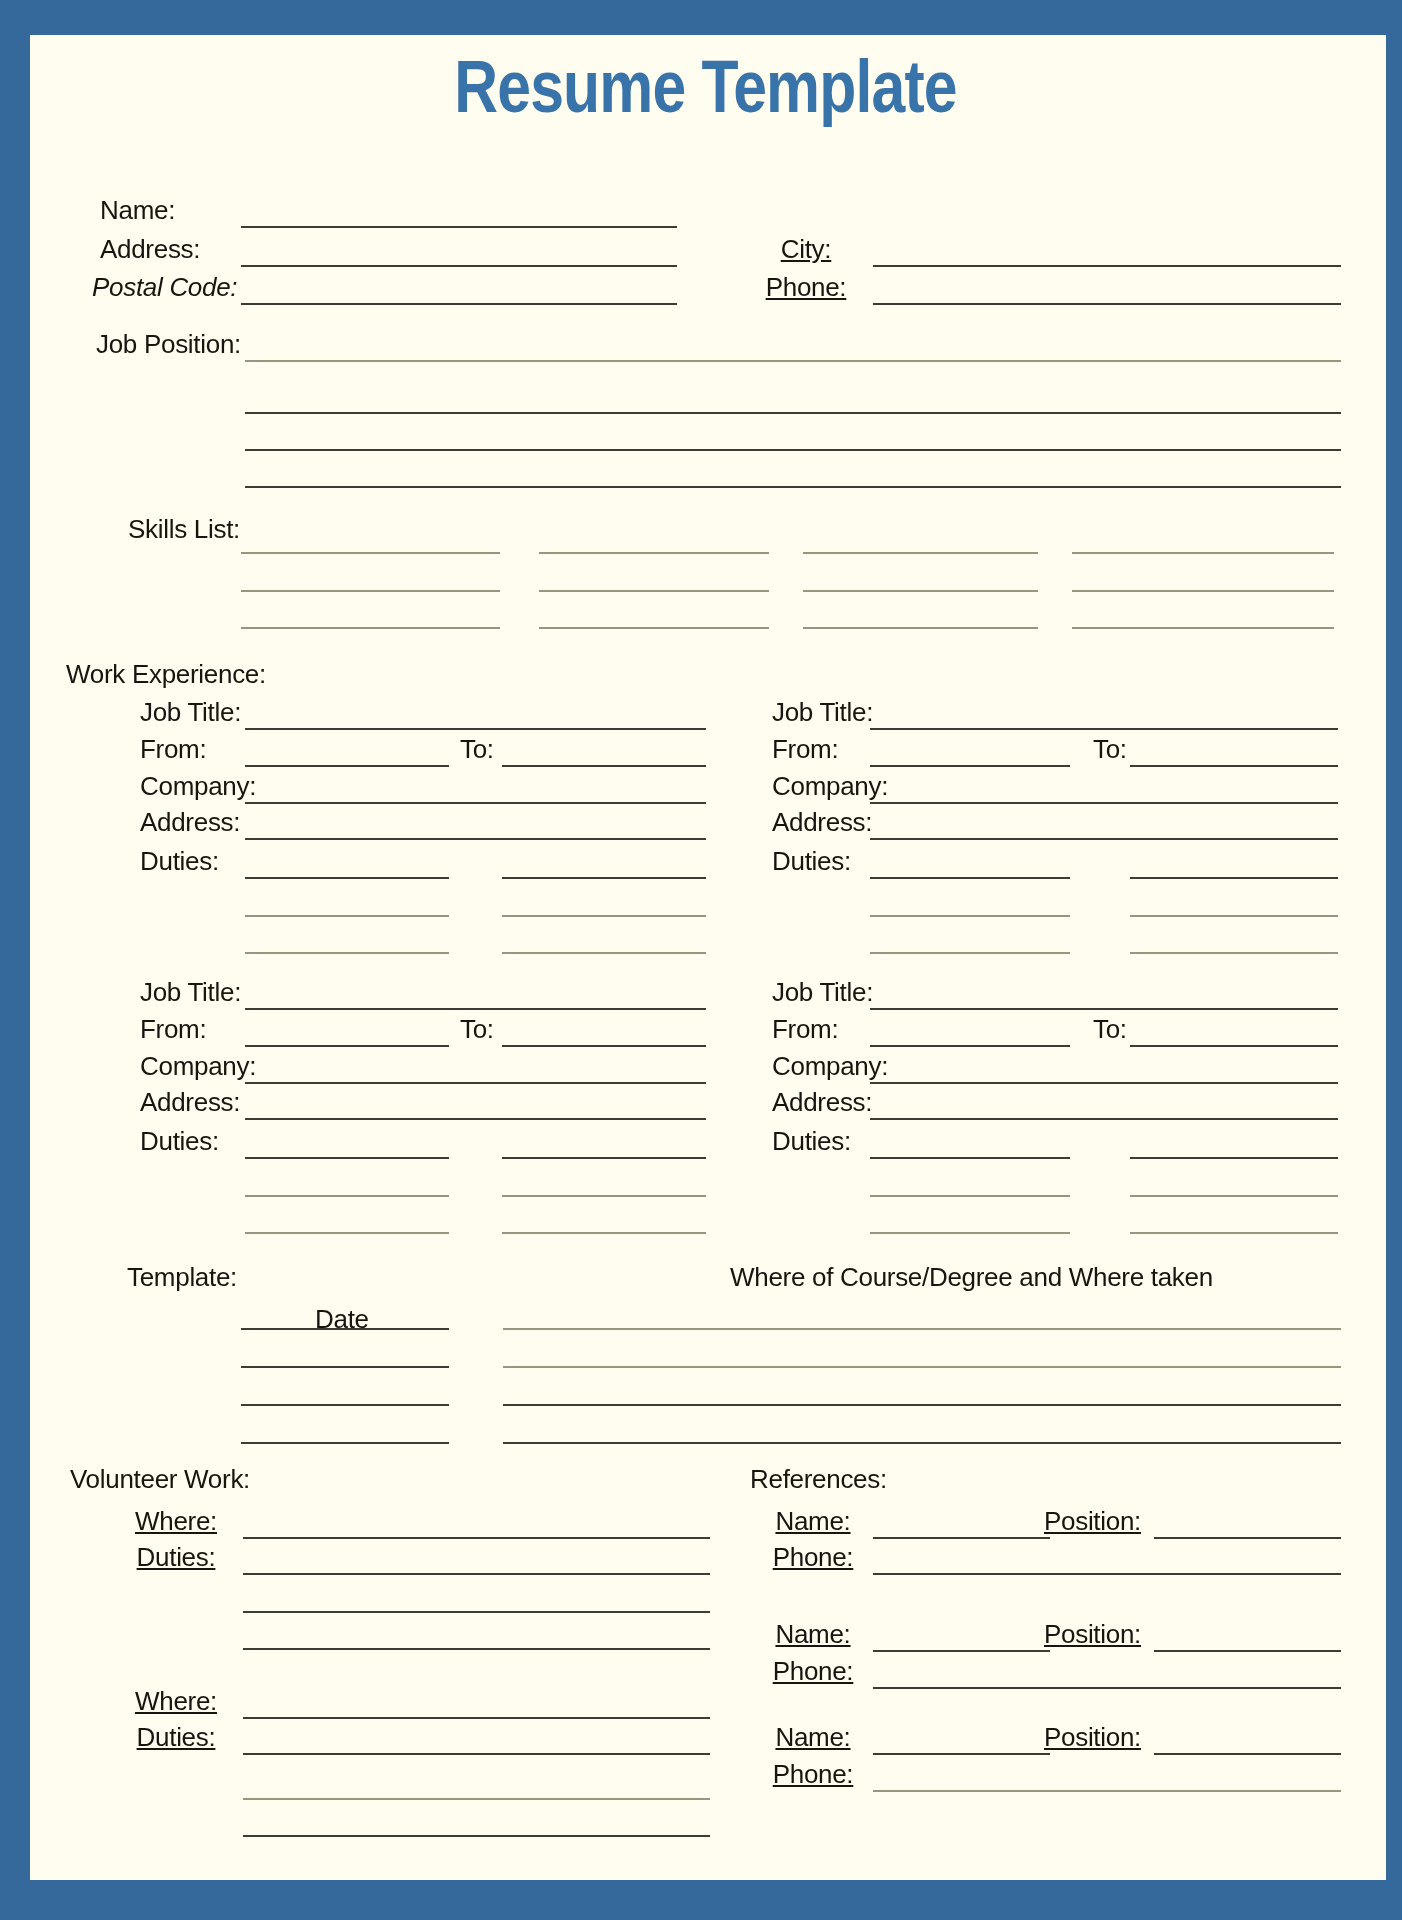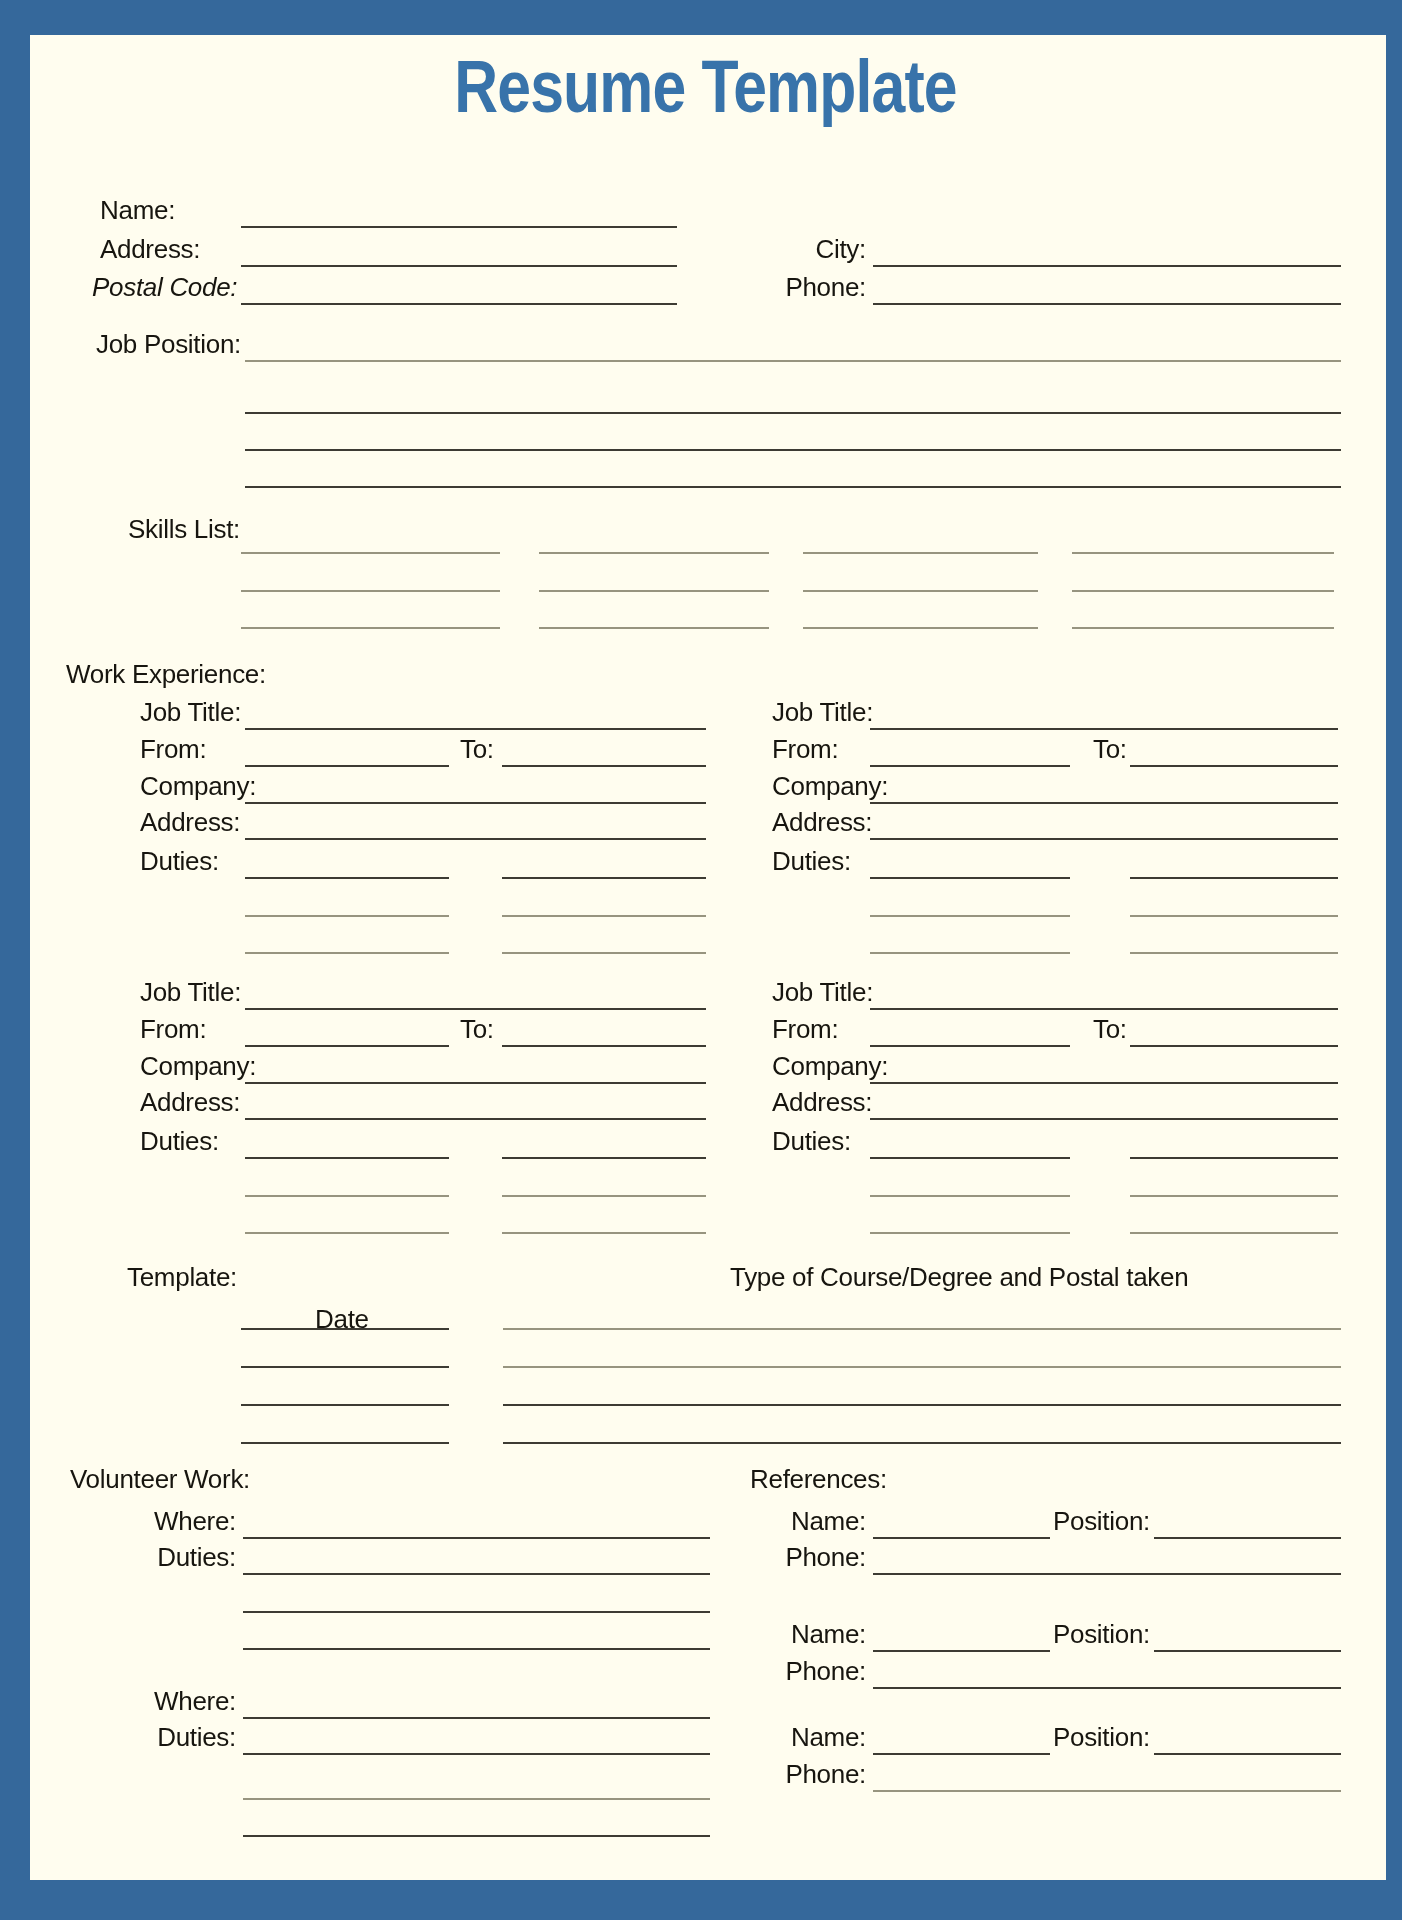--- a/index.html
+++ b/index.html
@@ -25,21 +25,21 @@
   .title{
     position:absolute;left:0;right:0;top:44px;
     text-align:center;font-size:74px;font-weight:700;letter-spacing:-1px;
     color:var(--title_blue);transform:scaleX(.82);
     white-space:nowrap;
   }
   .lb{
     position:absolute;font-size:26px;line-height:31px;height:31px;
     color:var(--ink);white-space:nowrap;letter-spacing:-0.3px;
   }
-  .lbr{text-align:right;}
+  .lbr{text-align:center;text-decoration:underline;}
   .ln{position:absolute;height:0;border-top:2.5px solid var(--line_dark);}
   .lt{border-top-color:var(--line_light);}
 </style>
 </head>
 <body>
 
 <div class="page">
   <div class="paper"></div>
 
   <div class="title">Resume Template</div>
@@ -163,21 +163,21 @@
       <div class="ln lt" style="left:870px;top:1195px;width:200px;"></div>
       <div class="ln lt" style="left:1130px;top:1195px;width:208px;"></div>
       <div class="ln lt" style="left:870px;top:1232px;width:200px;"></div>
       <div class="ln lt" style="left:1130px;top:1232px;width:208px;"></div>
     </div>
   </div>
 
   <div>
     <div class="lb" style="left:127px;top:1262px;">Template:</div>
     <div class="lb" style="left:315px;top:1262px;margin-top:42px;">Date</div>
-    <div class="lb" style="left:730px;top:1262px;">Type of Course/Degree and Postal taken</div>
+    <div class="lb" style="left:730px;top:1262px;">Where of Course/Degree and Where taken</div>
     <div class="ln" style="left:241px;top:1328px;width:208px;"></div>
     <div class="ln lt" style="left:503px;top:1328px;width:838px;"></div>
     <div class="ln" style="left:241px;top:1366px;width:208px;"></div>
     <div class="ln lt" style="left:503px;top:1366px;width:838px;"></div>
     <div class="ln" style="left:241px;top:1404px;width:208px;"></div>
     <div class="ln" style="left:503px;top:1404px;width:838px;"></div>
     <div class="ln" style="left:241px;top:1442px;width:208px;"></div>
     <div class="ln" style="left:503px;top:1442px;width:838px;"></div>
   </div>
 

